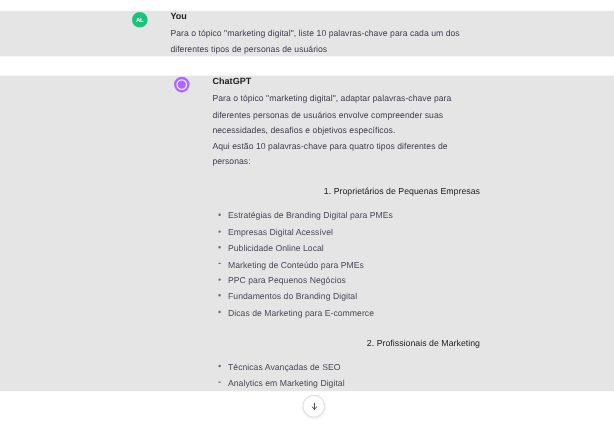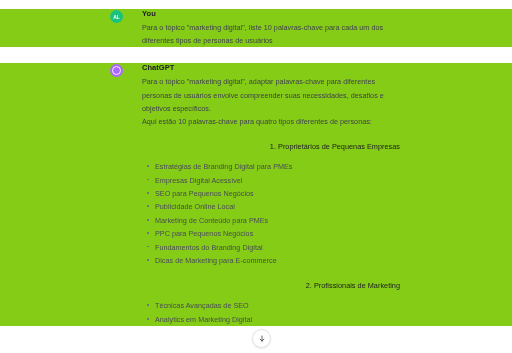--- a/index.html
+++ b/index.html
@@ -21,25 +21,25 @@
     width: 512px;
     height: 353px;
     background: #ffffff;
     overflow: hidden;
   }
 
   .message {
     display: flex;
     align-items: flex-start;
     padding: 0 0 0 0;
-    background: #84cc16;
+    background: #e5e5e5;
   }
 
   .msg-user { margin-top: 9px; }
-  .msg-assistant { margin-top: 16px; }
+  .msg-assistant { margin-top: 16px; padding-left: 35px; }
 
   .avatar-col {
     width: 30px;
     min-width: 30px;
     display: flex;
     justify-content: flex-start;
     padding-left: 110px;
     box-sizing: content-box;
   }
 
@@ -177,21 +177,20 @@
     <div class="body-col">
       <div class="author">ChatGPT</div>
 
       <p class="para">Para o tópico "marketing digital", adaptar palavras-chave para diferentes personas de usuários envolve compreender suas necessidades, desafios e objetivos específicos.</p>
       <p class="para">Aqui estão 10 palavras-chave para quatro tipos diferentes de personas:</p>
 
       <div class="section-head">1. Proprietários de Pequenas Empresas</div>
       <ul class="kw-list">
         <li>Estratégias de Branding Digital para PMEs</li>
         <li>Empresas Digital Acessível</li>
-        <li>SEO para Pequenos Negócios</li>
         <li>Publicidade Online Local</li>
         <li>Marketing de Conteúdo para PMEs</li>
         <li>PPC para Pequenos Negócios</li>
         <li>Fundamentos do Branding Digital</li>
         <li>Dicas de Marketing para E-commerce</li>
       </ul>
 
       <div class="section-head">2. Profissionais de Marketing</div>
       <ul class="kw-list">
         <li>Técnicas Avançadas de SEO</li>

